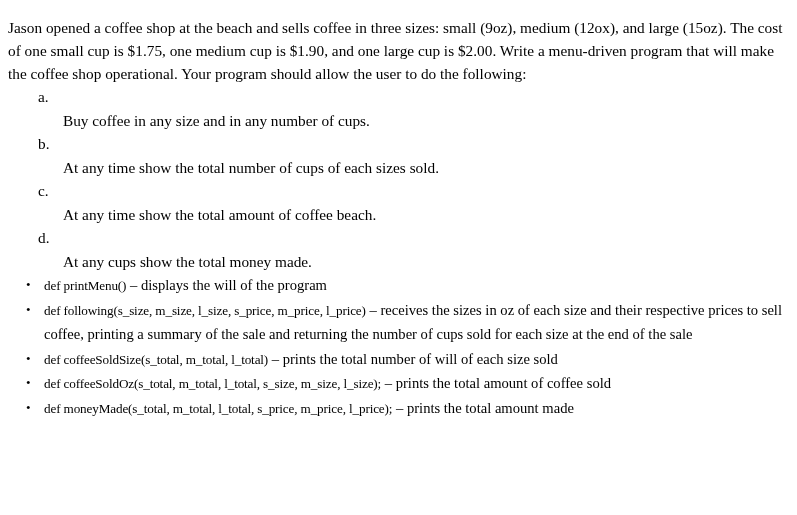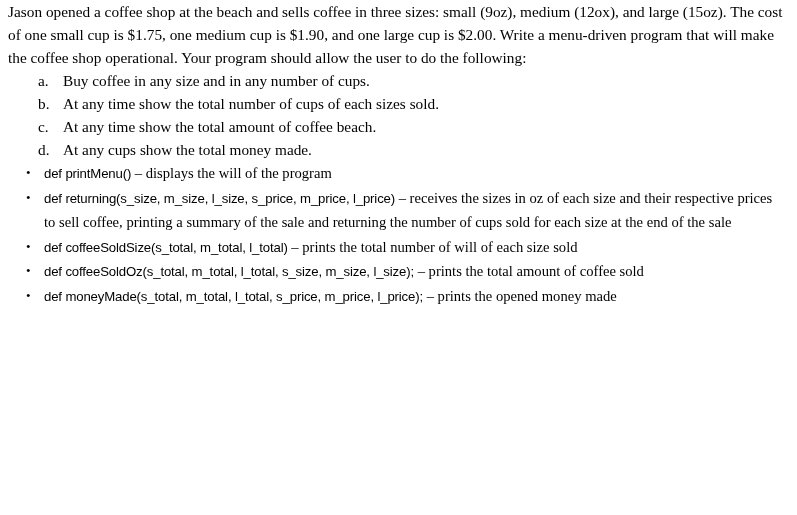--- a/index.html
+++ b/index.html
@@ -9,21 +9,21 @@
   }
   body {
     width: 797px;
     height: 515px;
     overflow: hidden;
     font-family: "Liberation Serif", "DejaVu Serif", serif;
     color: #000000;
     -webkit-font-smoothing: antialiased;
   }
   .page {
-    padding: 0 14px 0 8px;
+    padding: 16px 14px 0 8px;
     box-sizing: border-box;
     width: 797px;
   }
 
   
   .para {
     font-size: 15.3px;
     line-height: 23px;
     margin: 0;
     text-align: left;
@@ -45,20 +45,21 @@
     display: flex;
     align-items: flex-start;
     padding-left: 30px;
   }
   .alpha-marker {
     width: 25px;
     flex: 0 0 25px;
   }
   .alpha-text {
     flex: 1 1 auto;
+    margin-top: 24px;
   }
 
   
   .bullet-list {
     margin: 0;
     padding: 0;
     list-style: none;
   }
   .bullet-item {
     font-size: 15.3px;
@@ -68,21 +69,21 @@
     margin: 0;
   }
   .bullet-dot {
     position: absolute;
     left: 18px;
     top: 0;
     line-height: 23.5px;
     font-size: 13px;
   }
   .code {
-    font-family: Liberation Sans, sans-serif;
+    font-family: Liberation Serif, serif;
     font-size: 13.2px;
     letter-spacing: -0.15px;
   }
   .desc {
     font-family: "Liberation Serif", "DejaVu Serif", serif;
     font-size: 14.6px;
   }
   .ital {
     font-style: italic;
   }
@@ -114,30 +115,30 @@
   </ol>
 
 
   <ul class="bullet-list">
 
     <li class="bullet-item">
       <span class="bullet-dot">•</span><span class="code">def printMenu()</span><span class="desc"> – </span><span class="desc">displays the will of the program</span>
     </li>
 
     <li class="bullet-item">
-      <span class="bullet-dot">•</span><span class="code">def returning(s_size, m_size, l_size, s_price, m_price, l_price)</span><span class="desc"> – </span><span class="desc">receives the sizes in oz of each size and their respective prices to sell coffee, printing a summary of the sale and returning the number of cups sold for each size at the end of the sale</span>
+      <span class="bullet-dot">•</span><span class="code">def following(s_size, m_size, l_size, s_price, m_price, l_price)</span><span class="desc"> – </span><span class="desc">receives the sizes in oz of each size and their respective prices to sell coffee, printing a summary of the sale and returning the number of cups sold for each size at the end of the sale</span>
     </li>
 
     <li class="bullet-item">
       <span class="bullet-dot">•</span><span class="code">def coffeeSoldSize(s_total, m_total, l_total)</span><span class="desc"> – </span><span class="desc">prints the total number of will of each size sold</span>
     </li>
 
     <li class="bullet-item">
       <span class="bullet-dot">•</span><span class="code">def coffeeSoldOz(s_total, m_total, l_total, s_size, m_size, l_size);</span><span class="desc"> – </span><span class="desc">prints the total amount of coffee sold</span>
     </li>
 
     <li class="bullet-item">
-      <span class="bullet-dot">•</span><span class="code">def moneyMade(s_total, m_total, l_total, s_price, m_price, l_price);</span><span class="desc"> – </span><span class="desc">prints the opened money made</span>
+      <span class="bullet-dot">•</span><span class="code">def moneyMade(s_total, m_total, l_total, s_price, m_price, l_price);</span><span class="desc"> – </span><span class="desc">prints the total amount made</span>
     </li>
 
   </ul>
 
 </div>
 
 </body></html>

